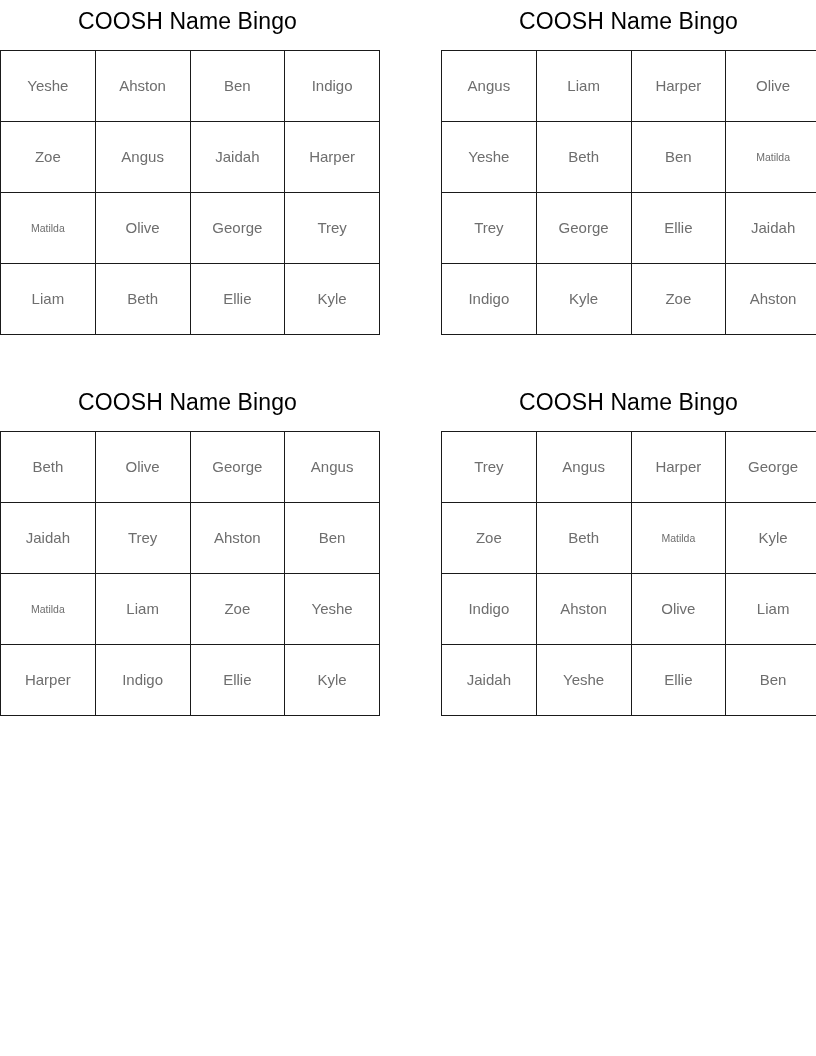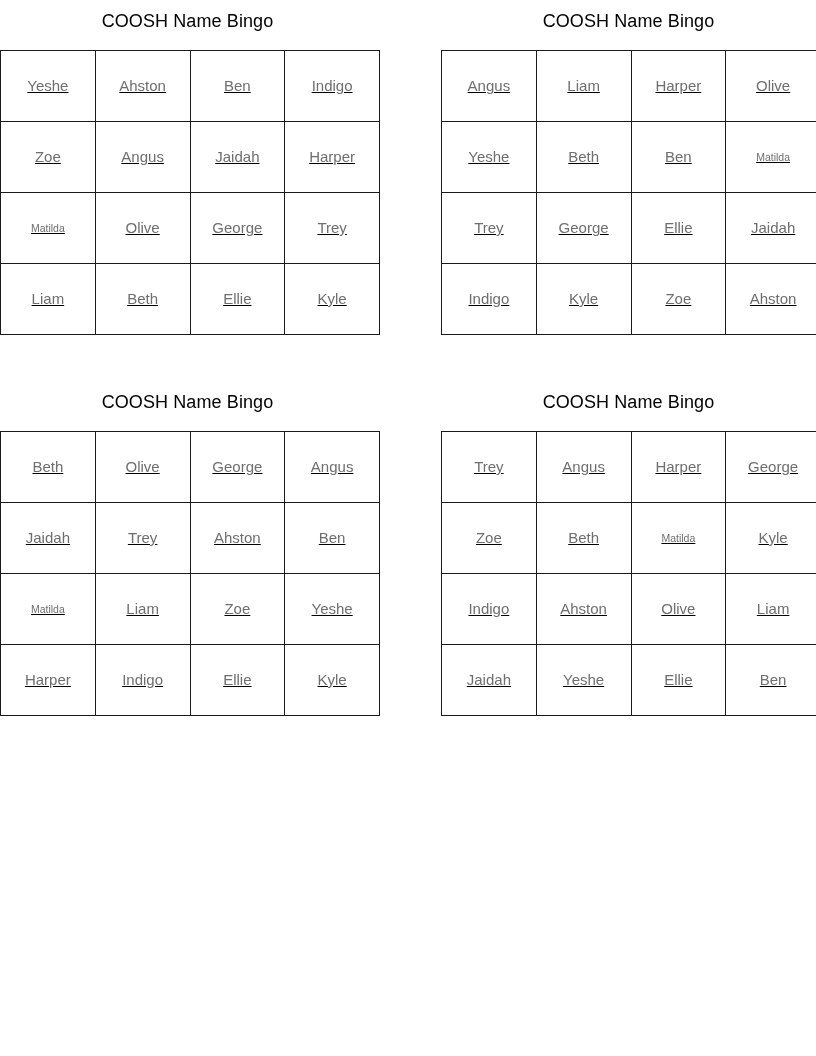--- a/index.html
+++ b/index.html
@@ -28,35 +28,34 @@
   .bingo-card {
     position: absolute;
     width: 375px;
   }
   .bingo-card.col-left  { left: 0px; }
   .bingo-card.col-right { left: 441px; }
   .bingo-card.row-top    { top: 8px; }
   .bingo-card.row-bottom { top: 389px; }
 
   .card-title {
-    font-size: 18px;
+    font-size: 23px;
     line-height: 26px;
     color: #000000;
     text-align: center;
     letter-spacing: 0.1px;
     height: 26px;
     margin: 0 0 16px 0;
     white-space: nowrap;
   }
 
   .bingo-grid {
     width: 375px;
     border-collapse: collapse;
     table-layout: fixed;
-    text-decoration: underline;
   }
   .bingo-grid td {
     width: 93.75px;
     height: 70px;
     border: 1px solid #1a1a1a;
     text-align: center;
     vertical-align: middle;
     color: #6e6e6e;
     font-size: 15px;
     line-height: 18px;

